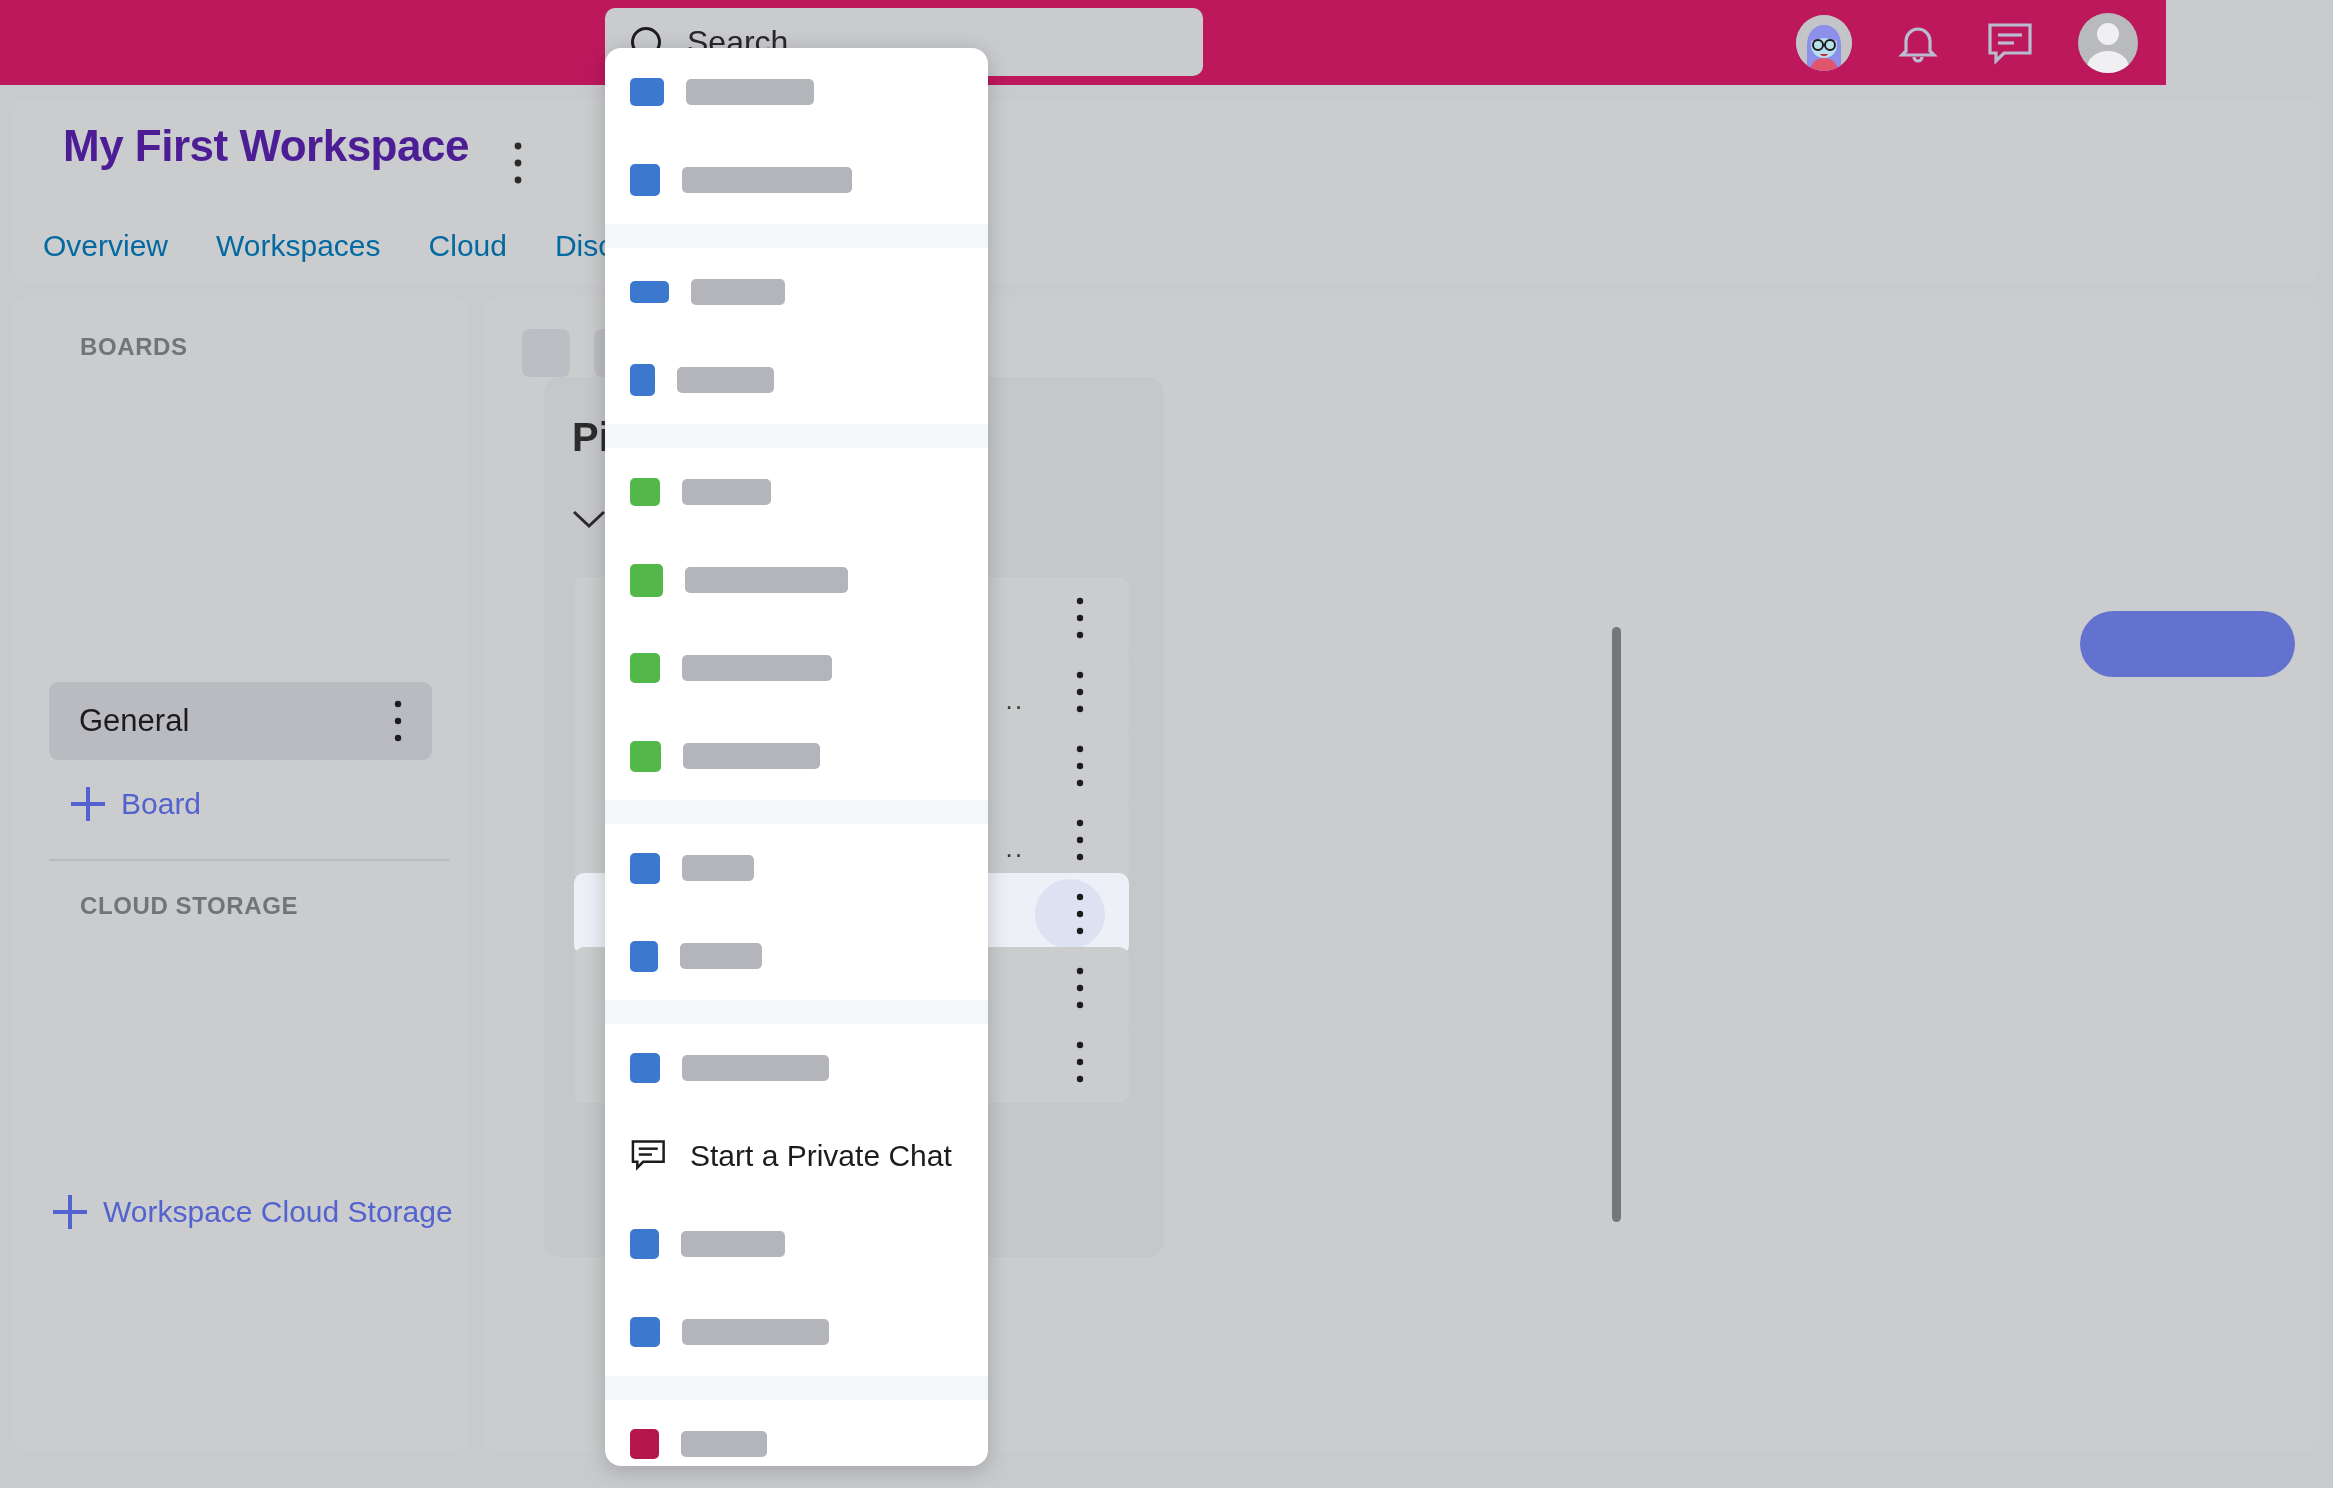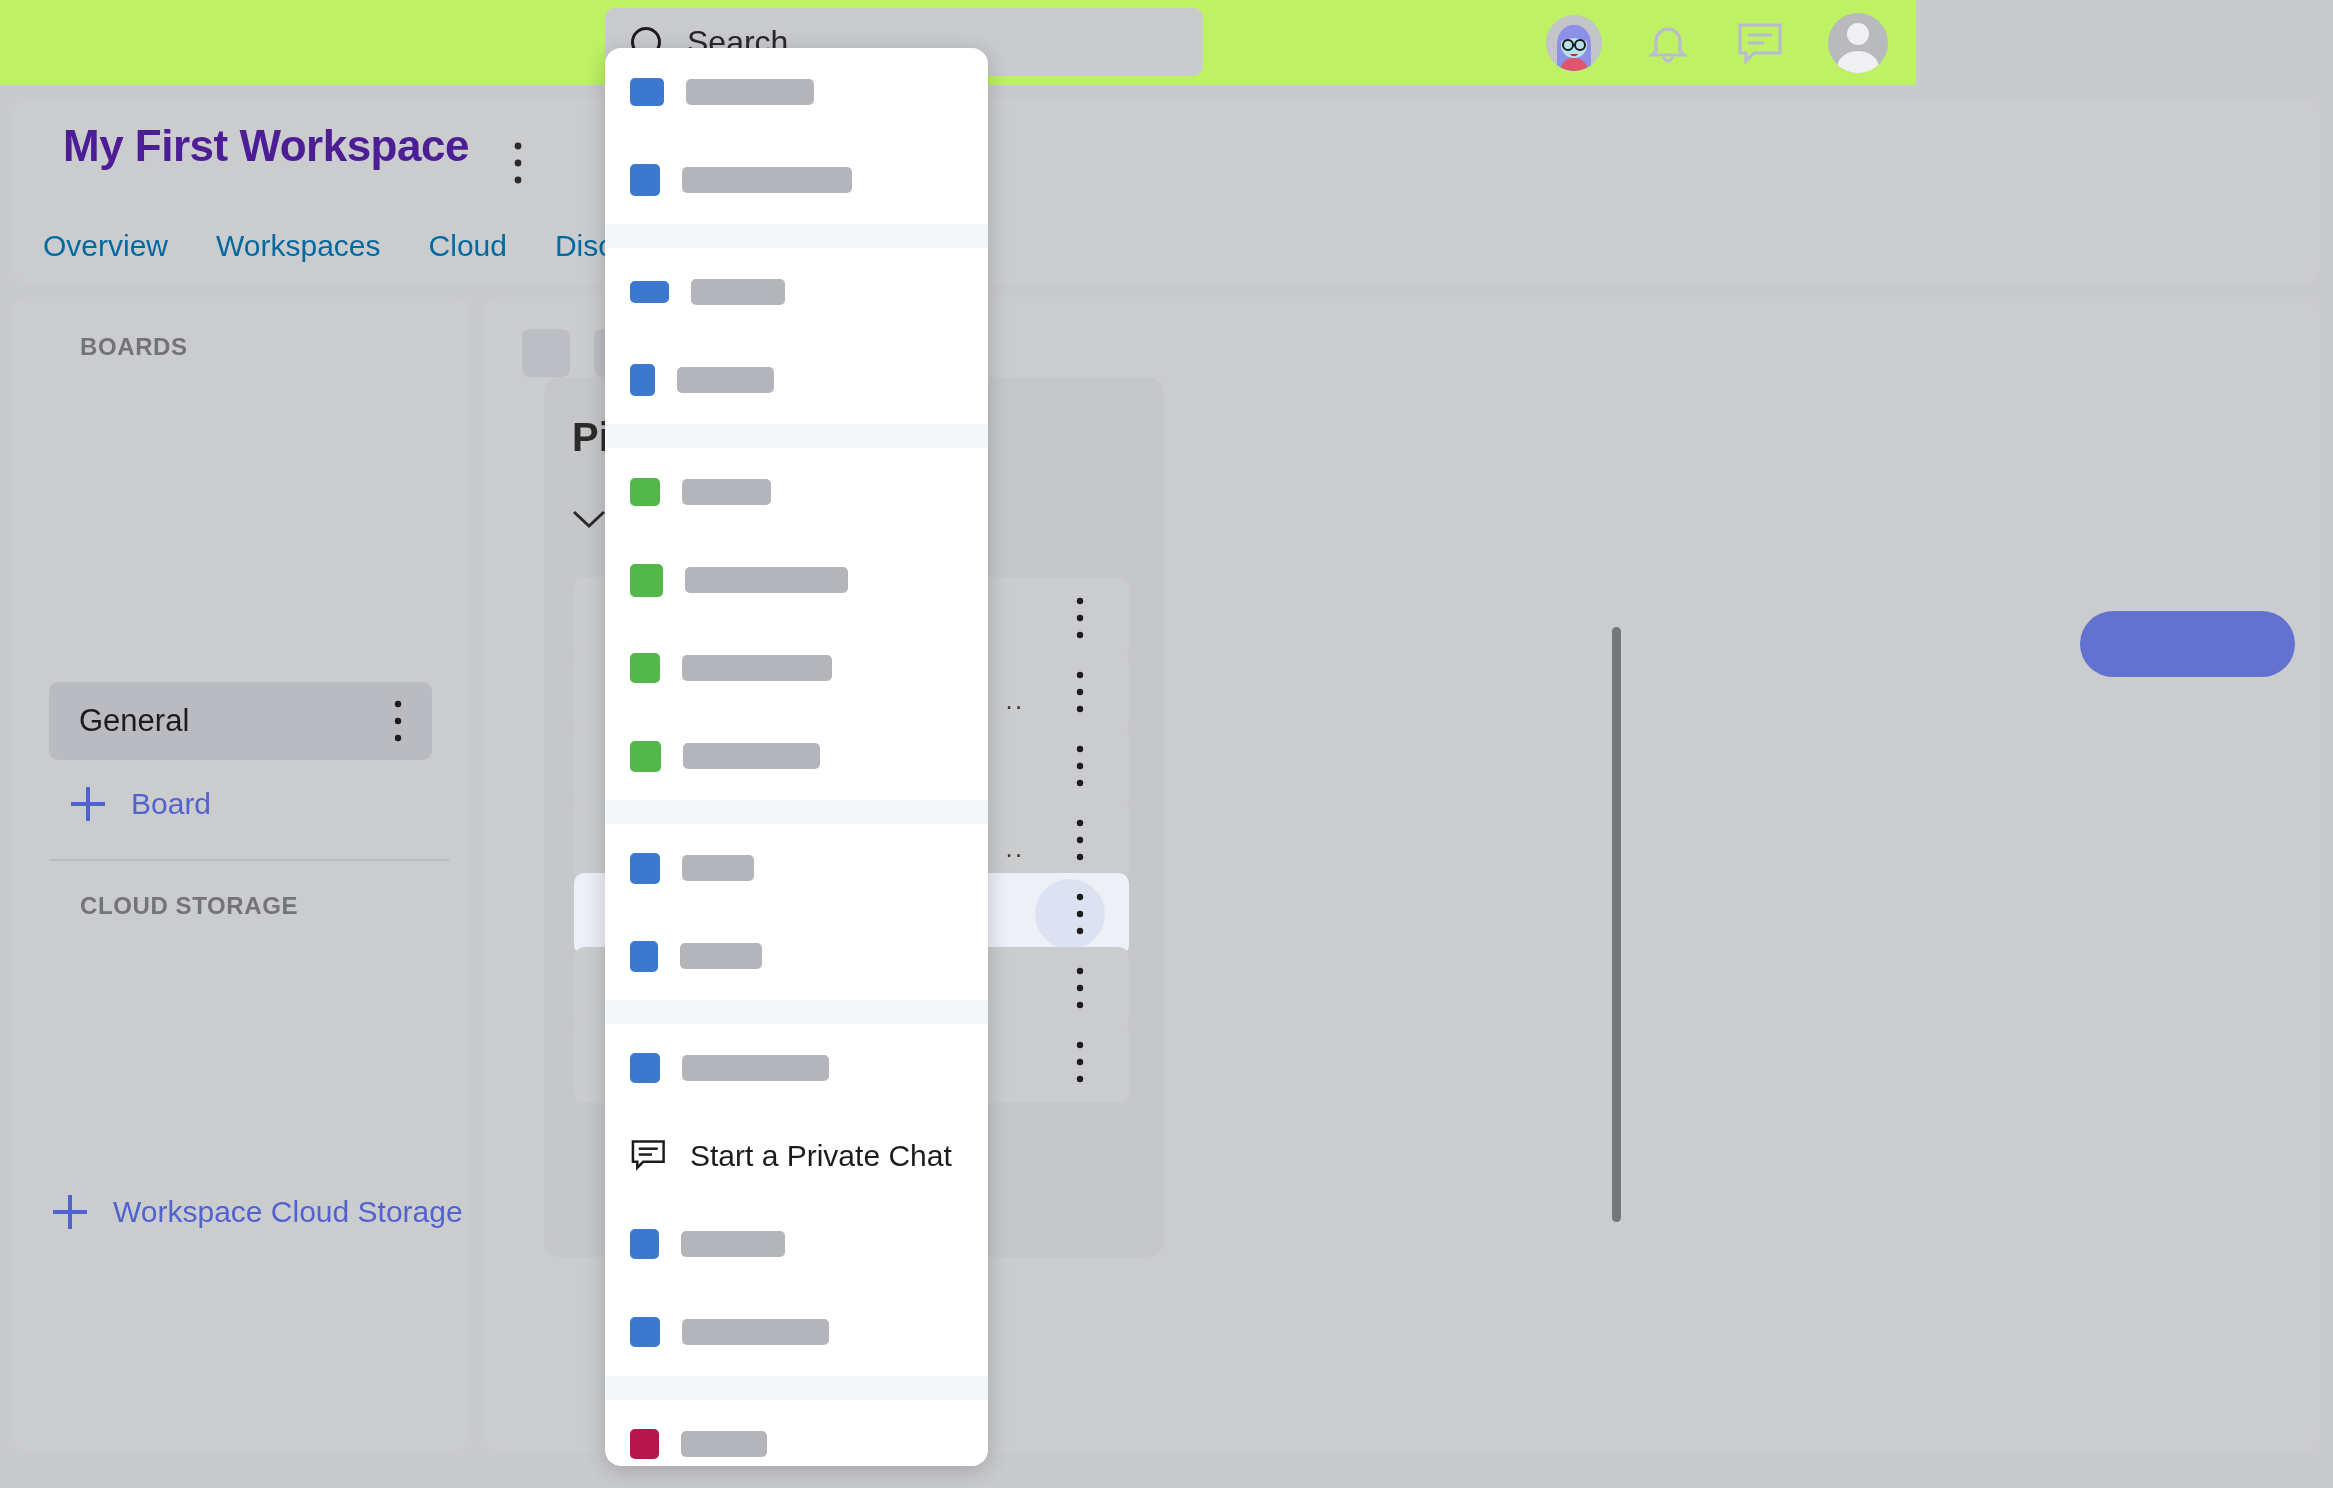--- a/index.html
+++ b/index.html
@@ -7,22 +7,22 @@
     width: 2333px; height: 1488px;
     overflow: hidden;
     background: #c9cacd;
     font-family: "Liberation Sans", sans-serif;
     -webkit-font-smoothing: antialiased;
   }
 
   
   .topbar {
     position: absolute; left: 0; top: 0;
-    width: 1916px; height: 85px;
-    background: #bef264;
+    width: 2166px; height: 85px;
+    background: #be185d;
     z-index: 10;
   }
   .search-box {
     position: absolute; left: 605px; top: 8px;
     width: 598px; height: 68px;
     background: #cacbce;
     border-radius: 10px;
     display: flex; align-items: center;
     padding-left: 26px;
   }
@@ -119,21 +119,21 @@
     display: flex; align-items: center;
   }
   .board-item-label {
     margin-left: 30px; font-size: 31px; color: #1c1c1e;
   }
   .board-kebab {
     position: absolute; right: 30px; top: 18px;
     width: 8px; height: 42px;
   }
   .add-row {
-    position: absolute; display: flex; align-items: center; gap: 26px;
+    position: absolute; display: flex; align-items: center; gap: 16px;
   }
   .plus-icon { position: relative; width: 34px; height: 34px; flex: 0 0 auto; }
   .plus-icon::before, .plus-icon::after {
     content: ""; position: absolute; background: #5262cf;
   }
   .plus-icon::before { left: 0; top: 15px; width: 34px; height: 4px; }
   .plus-icon::after { left: 15px; top: 0; width: 4px; height: 34px; }
   .add-label { font-size: 30px; color: #5262cf; }
   .divider {
     position: absolute; left: 36px; top: 562px;

